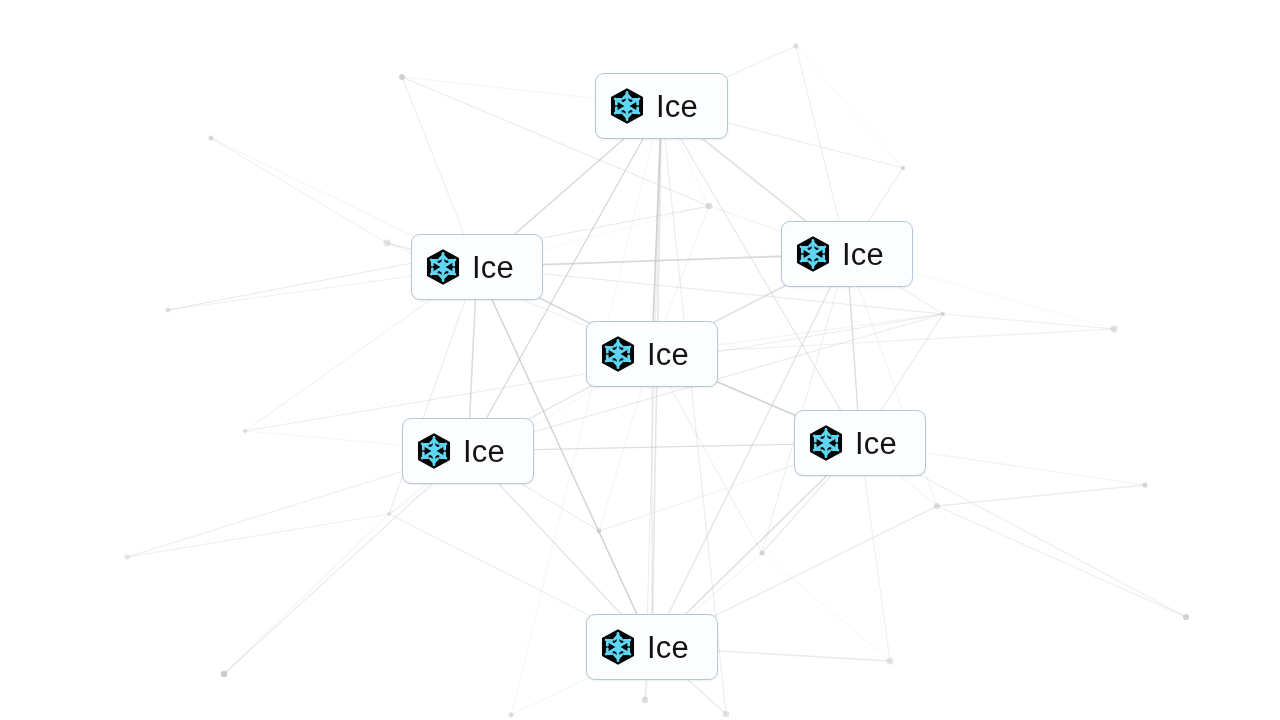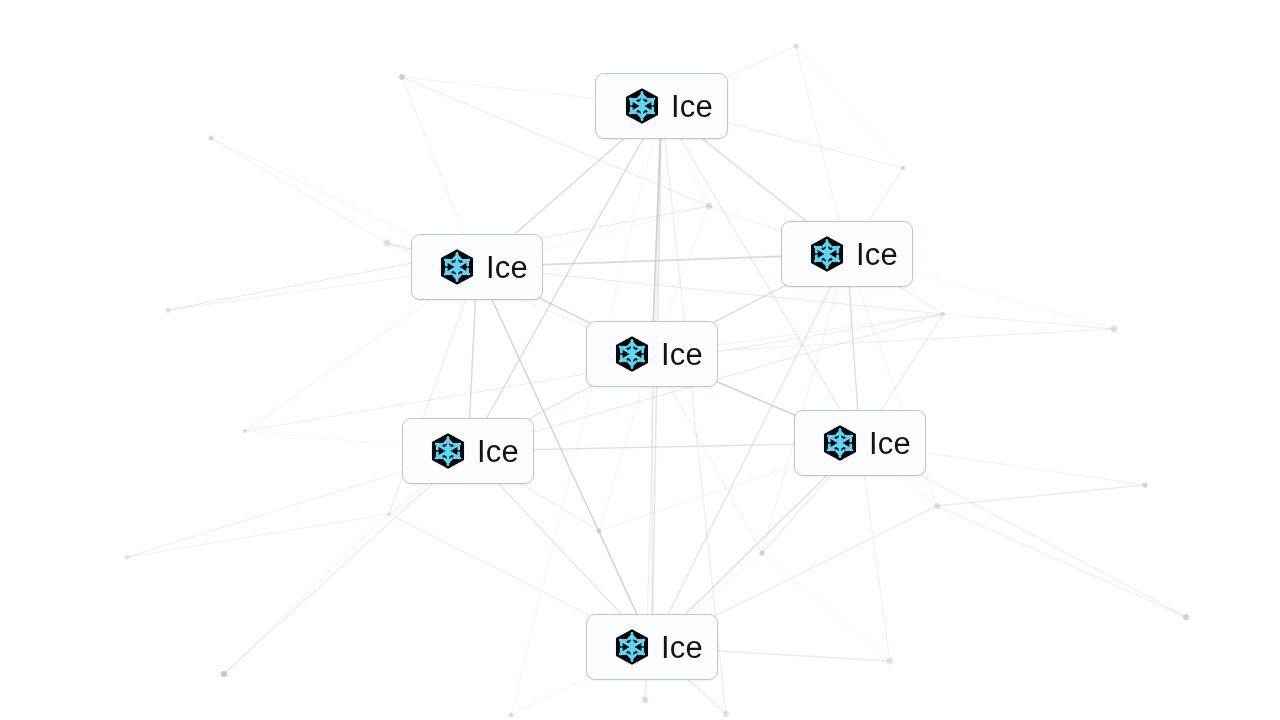--- a/index.html
+++ b/index.html
@@ -29,21 +29,21 @@
     left: 0;
     top: 0;
     width: 1280px;
     height: 720px;
   }
   .graph-node {
     position: absolute;
     box-sizing: border-box;
     display: flex;
     align-items: center;
-    justify-content: flex-end;
+    justify-content: flex-start;
     gap: 10px;
     padding: 0 14px 0 12px;
     background: #fbfdfe;
     border: 1.5px solid #b7c6dd;
     border-radius: 9px;
     box-shadow: 0 1px 2px rgba(60,80,110,0.10);
     cursor: pointer;
     user-select: none;
   }
   .graph-node .node-icon {

